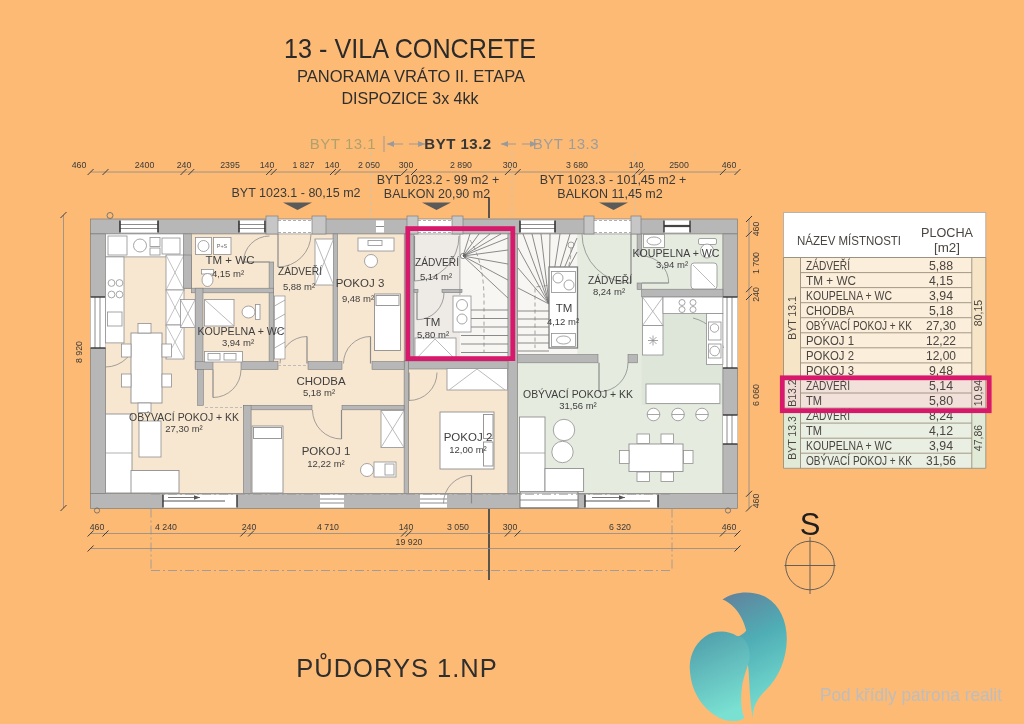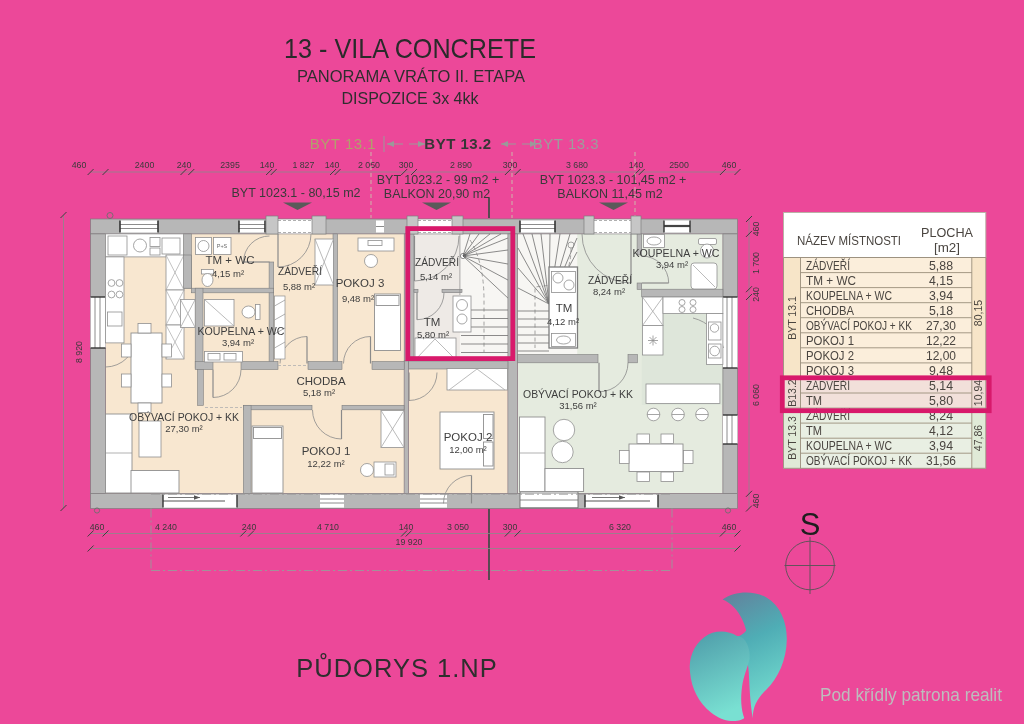--- a/index.html
+++ b/index.html
@@ -1,16 +1,16 @@
 <!DOCTYPE html>
 <html><head>
 <meta charset="utf-8">
 <style>
   html,body{margin:0;padding:0;background:#ffffff;}
-  #page{position:relative;width:1024px;height:724px;background:#ec4899;overflow:hidden;
+  #page{position:relative;width:1024px;height:724px;background:#fdba74;overflow:hidden;
         font-family:"Liberation Sans", sans-serif;}
   svg{position:absolute;left:0;top:0;}
   text{font-family:"Liberation Sans", sans-serif;}
 </style>
 </head>
 <body>
 <div id="page">
 <svg width="1024" height="724" viewBox="0 0 1024 724">
 <defs>
 <linearGradient id="lg" x1="0" y1="0" x2="0.25" y2="1">

